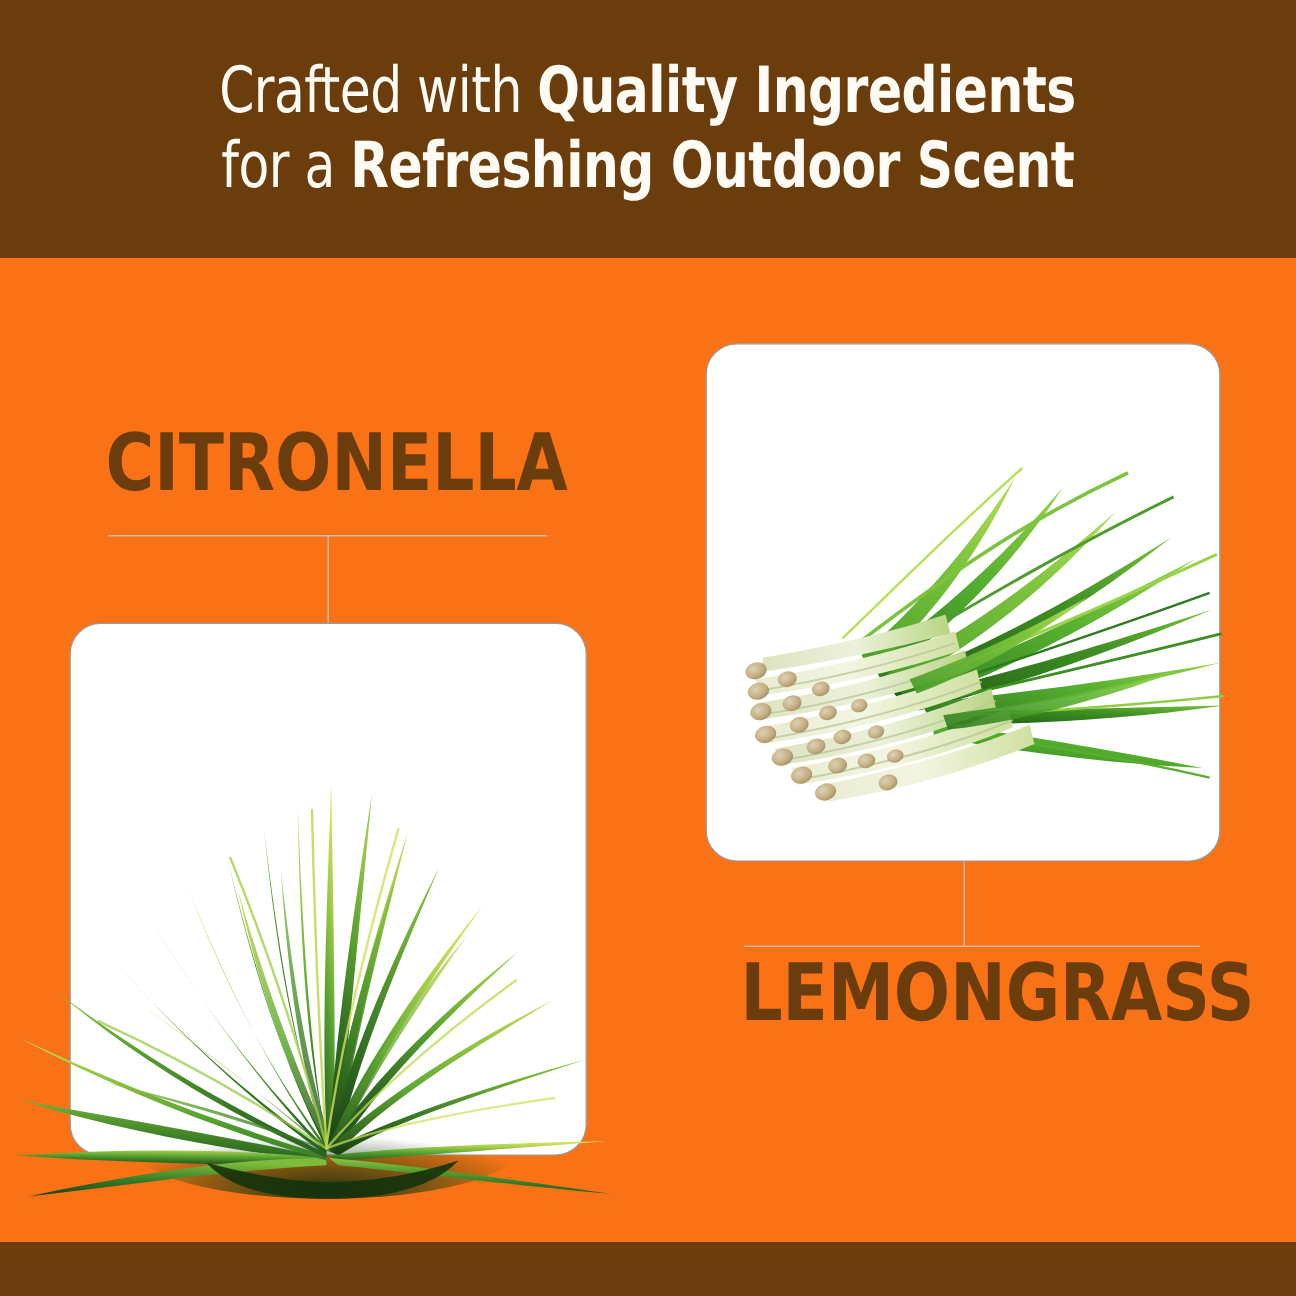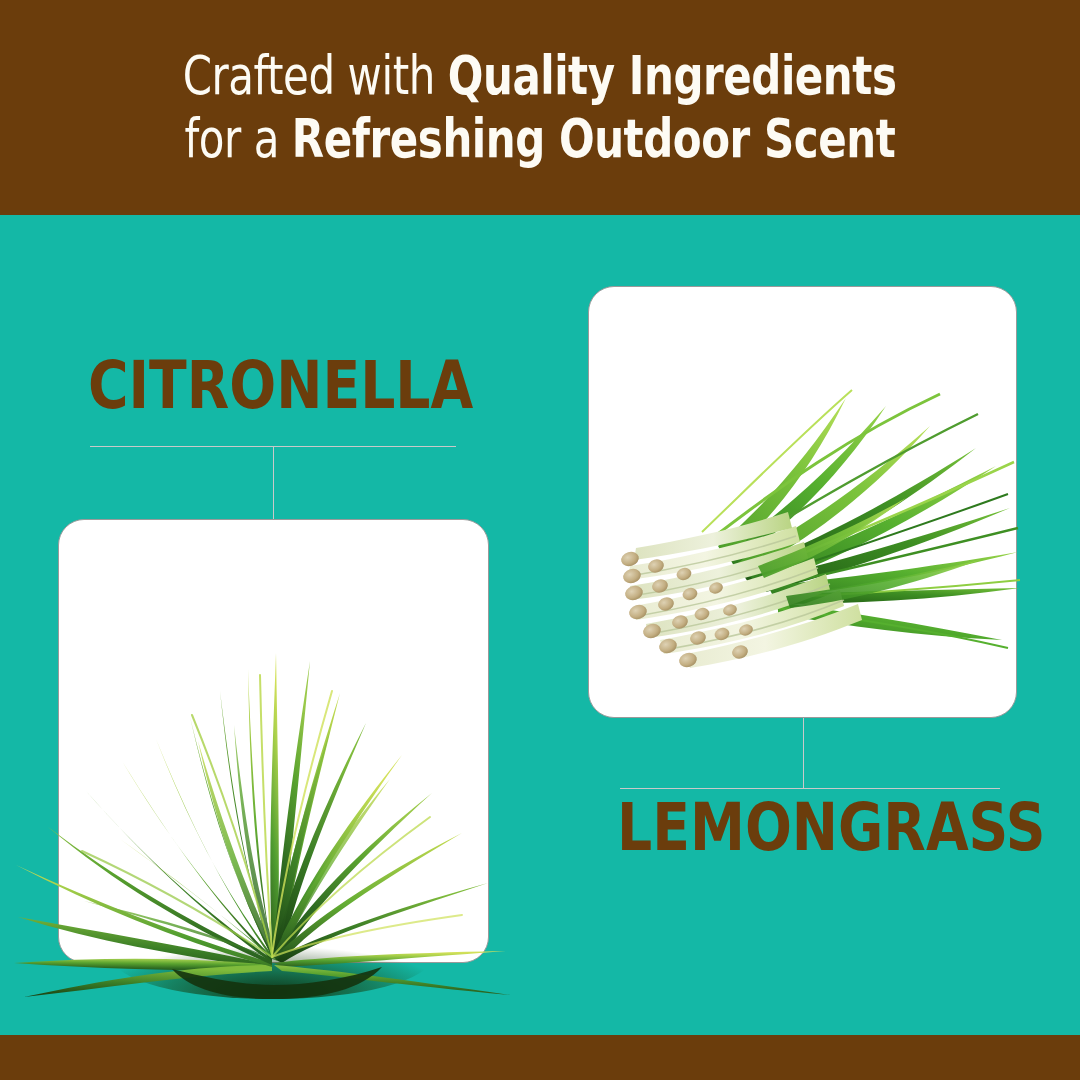--- a/index.html
+++ b/index.html
@@ -4,21 +4,21 @@
 <style>
   html, body {
     margin: 0;
     padding: 0;
     background: #ffffff;
   }
   #canvas {
     position: relative;
     width: 1080px;
     height: 1080px;
-    background: #14b8a6;
+    background: #f97316;
     overflow: hidden;
     font-family: "Liberation Sans", sans-serif;
   }
 
   
   .banner {
     position: absolute;
     left: 0;
     width: 1080px;
     background: #6b3d0c;

